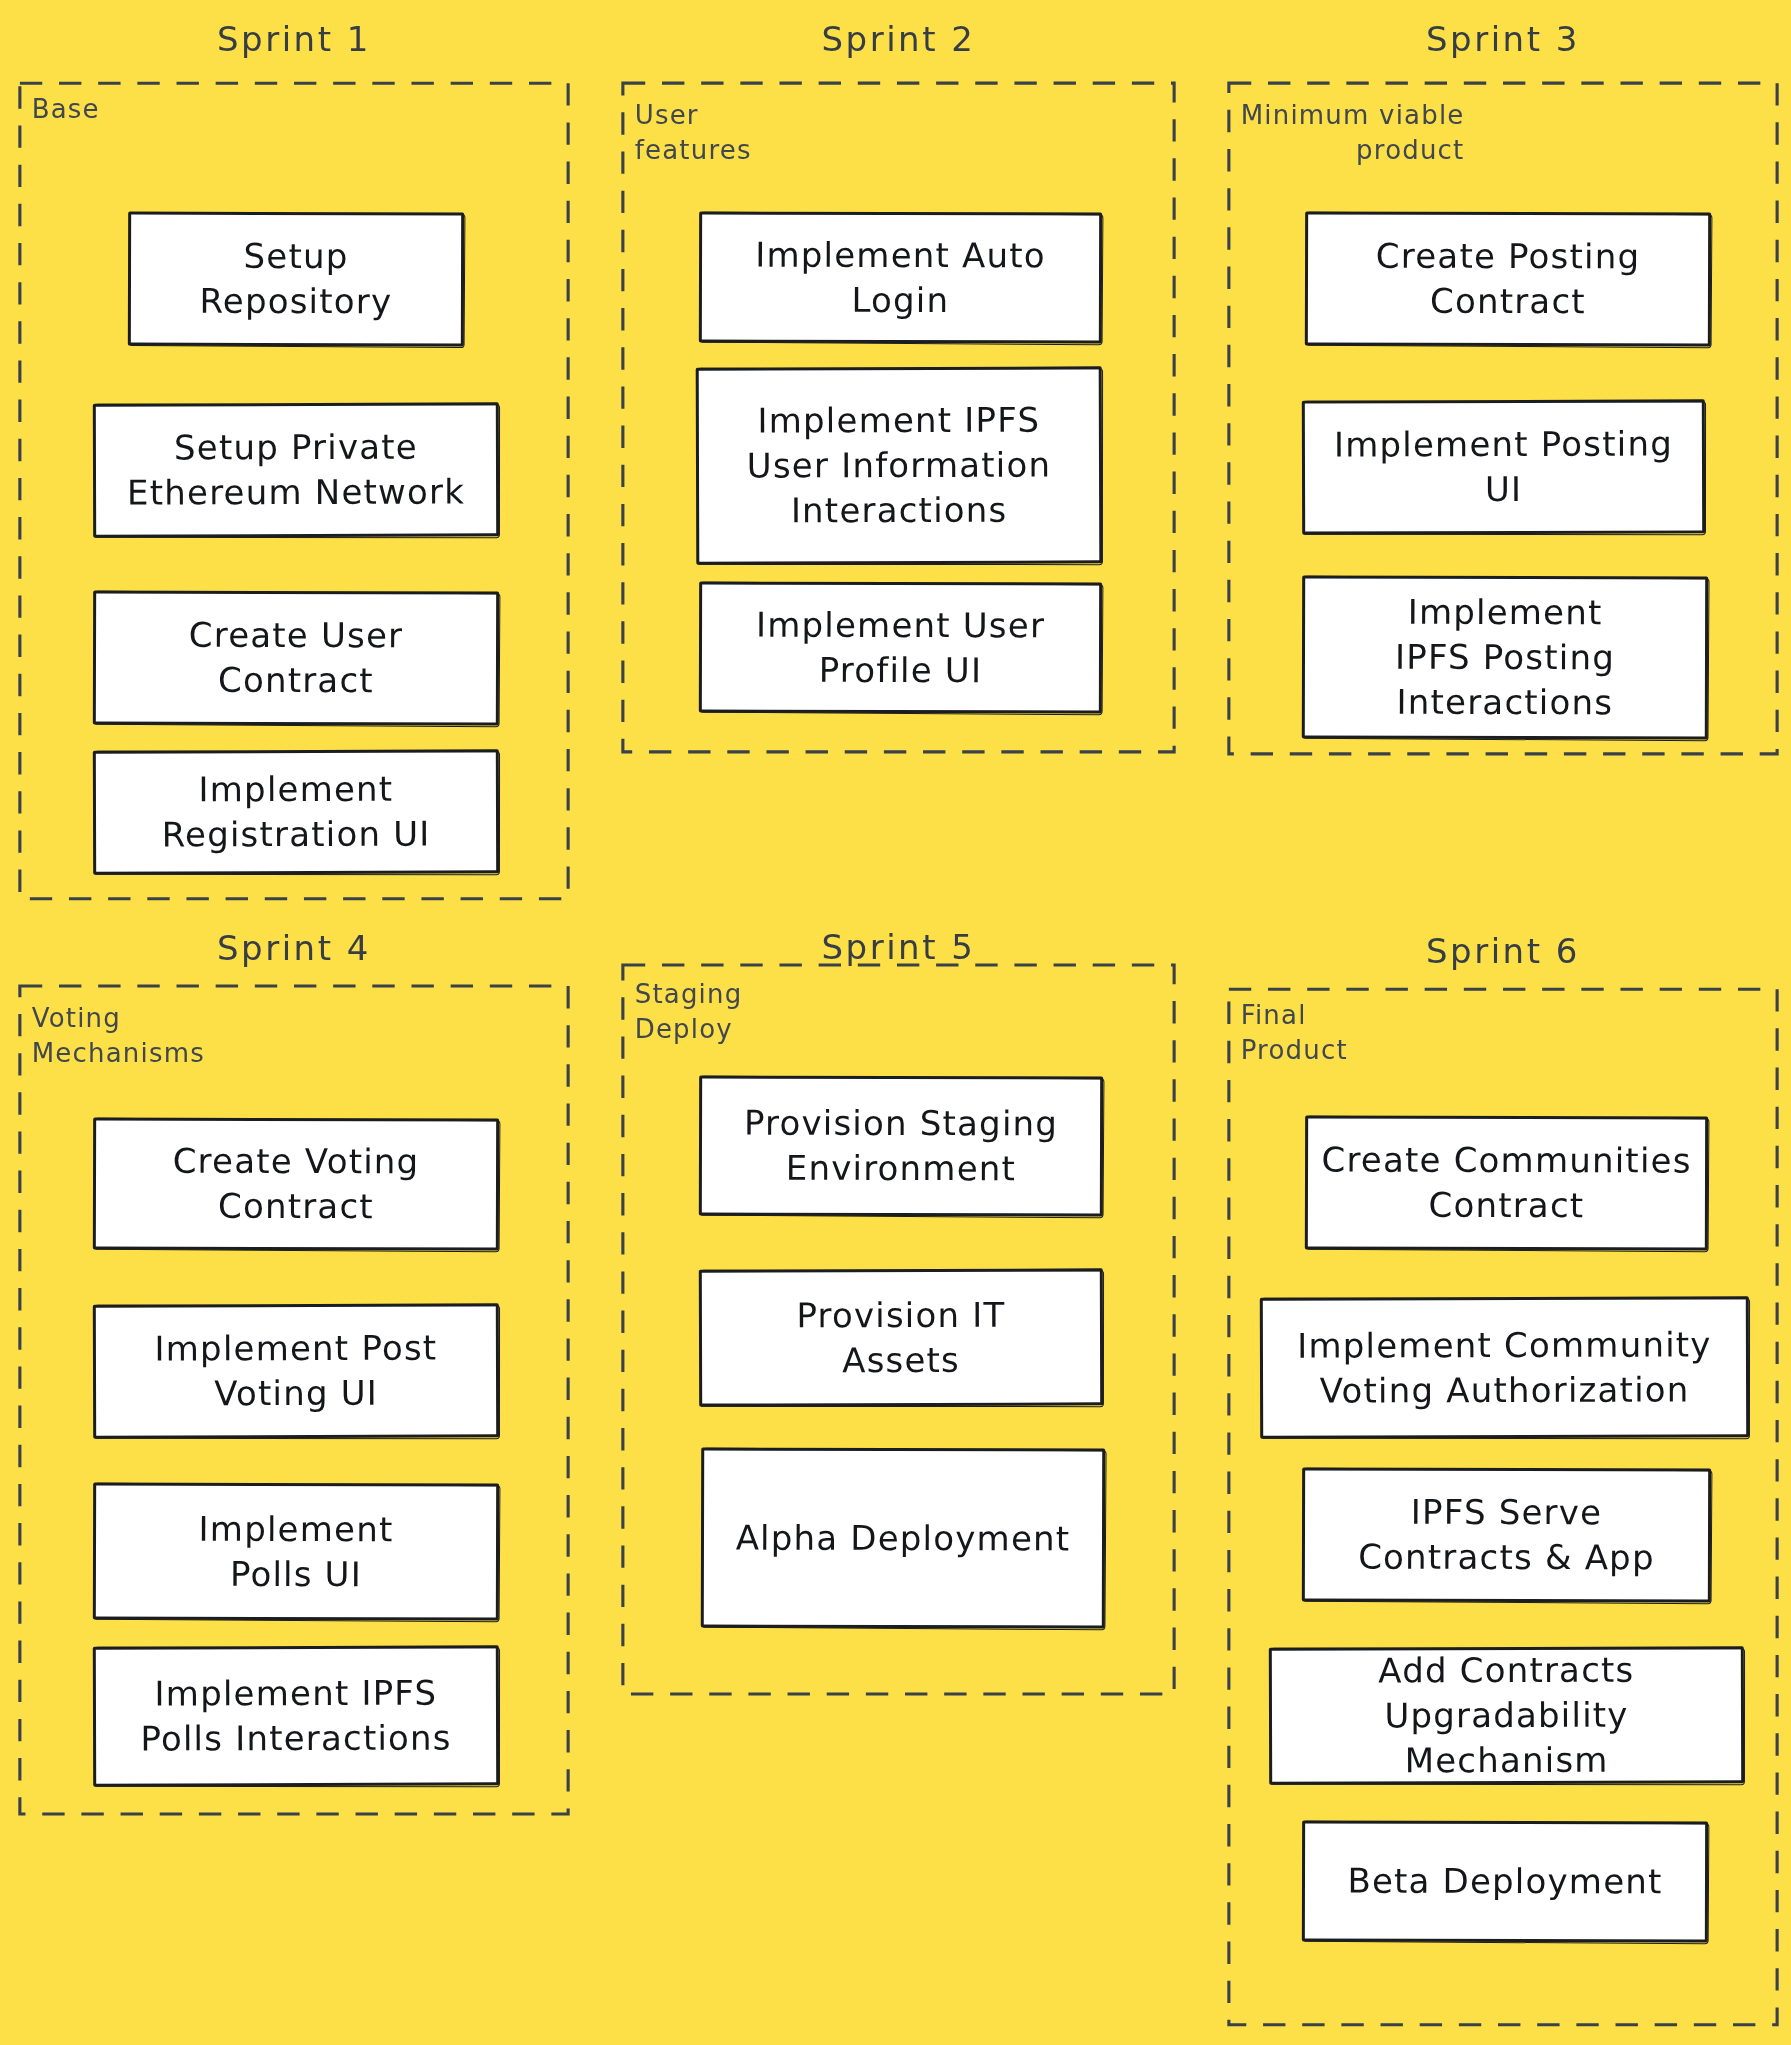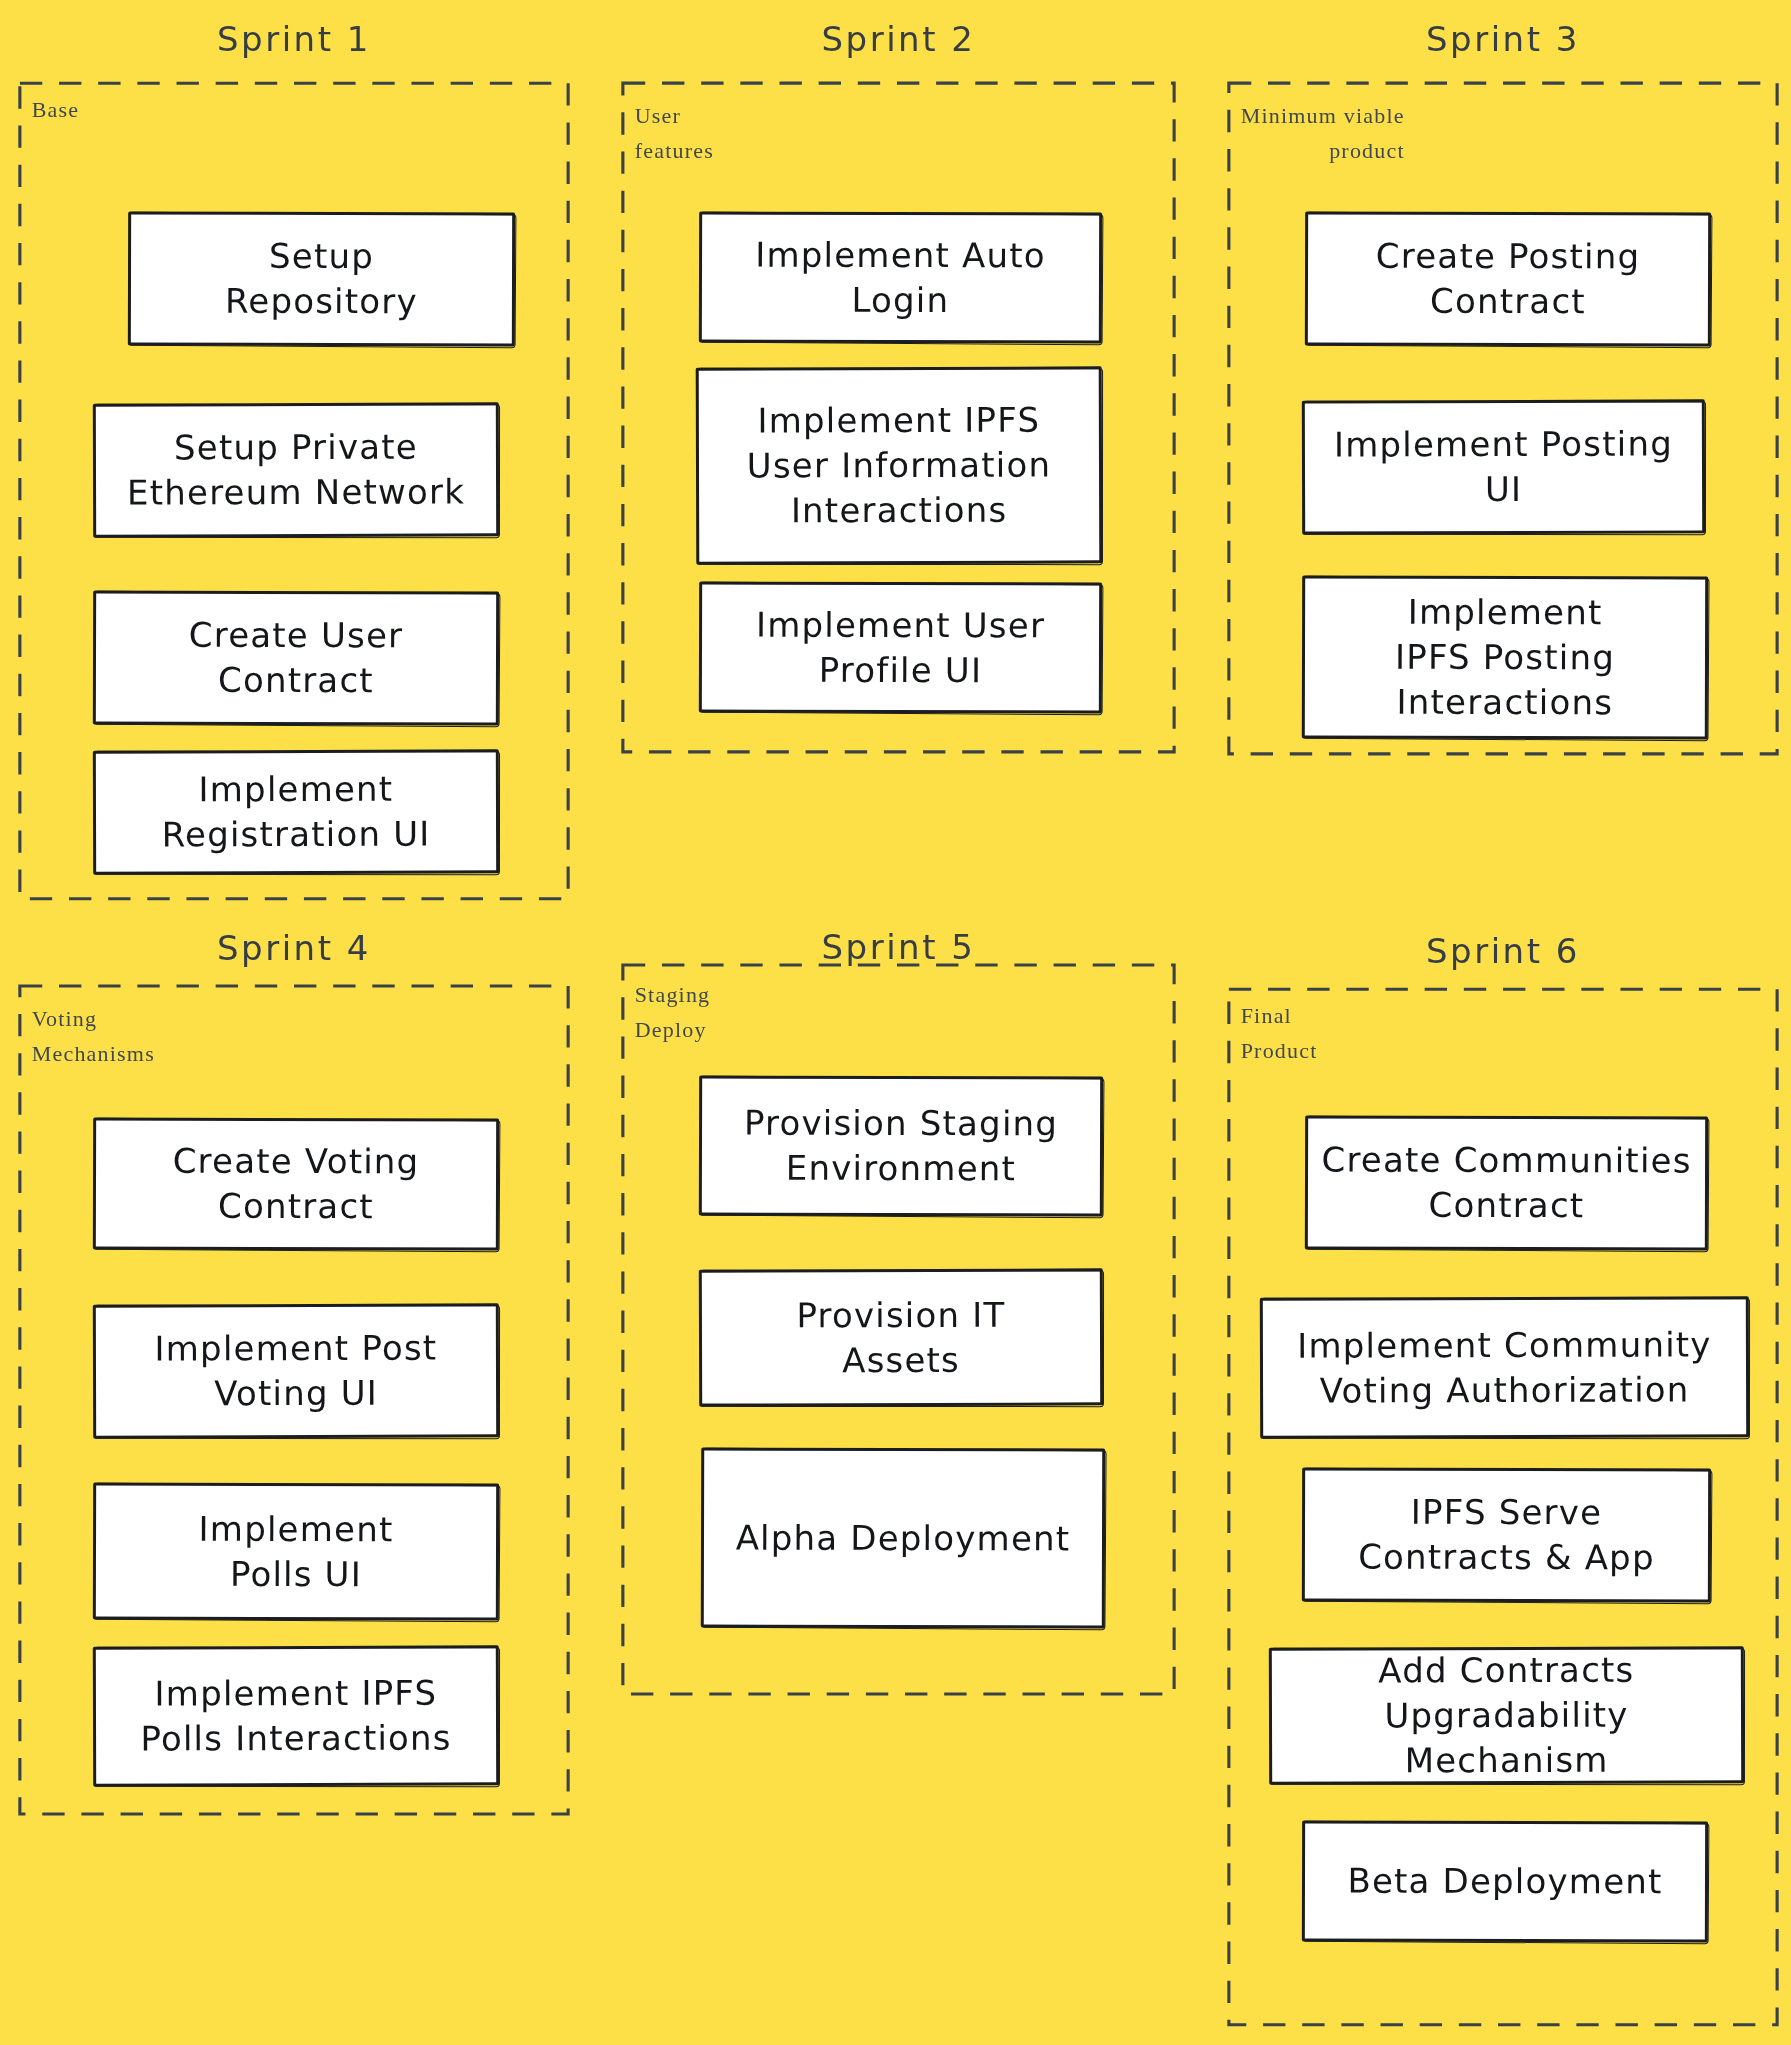--- a/index.html
+++ b/index.html
@@ -25,26 +25,25 @@
   }
   .container {
     position: absolute;
   }
   .container svg.dash {
     position: absolute; left: 0; top: 0;
     overflow: visible;
   }
   .group-label {
     position: absolute;
-    font-size: 22px;
+    font-size: 26px;
     line-height: 35px;
     color: #41474e;
     white-space: pre-line;
     letter-spacing: 1.2px;
-    font-family: Liberation Serif, serif;
   }
   .task {
     position: absolute;
     background: #ffffff;
     border: 3.1px solid #1b1d20;
     border-radius: 1.9px;
     display: flex;
     align-items: center;
     justify-content: center;
     box-sizing: border-box;
@@ -76,21 +75,21 @@
 <body>
 
 <div id="canvas">
 
   <div class="sprint-title" style="left:18px; top:21px; width:552px;">Sprint 1</div>
   <div class="container" style="left:18px; top:81px; width:552px; height:820px;">
     <svg class="dash" width="552" height="820" viewBox="0 0 888 1318">
       <rect x="3" y="3" width="882" height="1312" fill="none" stroke="#3a4148" stroke-width="5" stroke-dasharray="36 27"></rect>
     </svg>
     <div class="group-label" style="left:13.7px; top:11.2px;">Base</div>
-    <div class="task" style="left:110px; top:131px; width:387px; height:134px;justify-content:center;">
+    <div class="task" style="left:110px; top:131px; width:336px; height:134px;justify-content:center;">
       <div class="task-text">Setup
 Repository</div>
     </div>
     <div class="task" style="left:75px; top:322px; width:406px; height:134px;">
       <div class="task-text">Setup Private
 Ethereum Network</div>
     </div>
     <div class="task" style="left:75px; top:510px; width:406px; height:134px;">
       <div class="task-text">Create User
 Contract</div>

